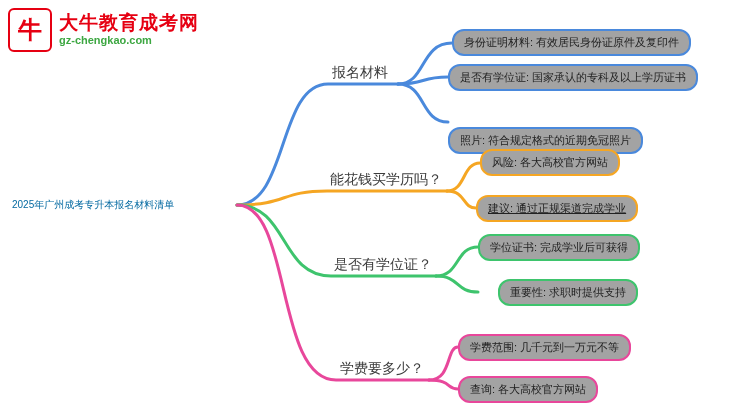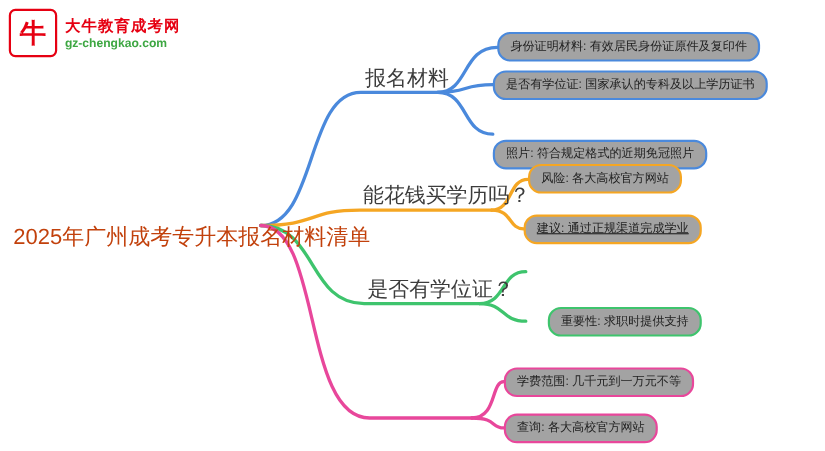--- a/index.html
+++ b/index.html
@@ -9,30 +9,30 @@
   }
   svg.links{position:absolute;left:0;top:0;pointer-events:none;}
   svg.links path{fill:none;stroke-width:3;stroke-linecap:round;}
 
   .logo{position:absolute;left:8px;top:8px;display:flex;align-items:center;gap:7px;}
   .logo-box{
     width:40px;height:40px;border:2px solid currentColor;border-radius:6px;
     display:flex;align-items:center;justify-content:center;
     font-size:24px;font-weight:bold;background:#fff;
   }
-  .logo-title{font-size:14px;font-weight:bold;letter-spacing:1px;line-height:20px;}
+  .logo-title{font-size:19px;font-weight:bold;letter-spacing:1px;line-height:20px;}
   .logo-sub{font-size:11px;font-weight:bold;line-height:14px;}
 
   .root{
-    position:absolute;left:12px;top:207px;font-size:20px;color:#c2410c;
+    position:absolute;left:12px;top:196px;font-size:10px;color:#0369a1;
     white-space:nowrap;line-height:18px;
   }
 
   .branch{
-    position:absolute;font-size:19px;color:#3c3c3c;white-space:nowrap;line-height:18px;
+    position:absolute;font-size:14px;color:#3c3c3c;white-space:nowrap;line-height:18px;
   }
   .b0{left:332px;top:63px;}
   .b1{left:330px;top:170px;}
   .b2{left:334px;top:255px;text-align:center;}
   .b3{left:340px;top:359px;}
 
   .child{
     position:absolute;background:#a3a3a3;border:2px solid var(--c,#999);
     border-radius:12px;padding:2px 10px;font-size:11px;line-height:19px;
     color:#222;white-space:nowrap;
@@ -80,26 +80,28 @@
       <div class="logo-title" style="color: rgb(230, 0, 18);">大牛教育成考网</div>
       <div class="logo-sub" style="color: rgb(61, 167, 66);">gz-chengkao.com</div>
     </div>
   </div>
 
   <div class="root">2025年广州成考专升本报名材料清单</div>
 
   <div class="branch b0">报名材料</div>
   <div class="branch b1">能花钱买学历吗？</div>
   <div class="branch b2">是否有学位证？</div>
+  <div class="branch b3">学费要多少？</div>
 
   <div class="child c00" style="--c: #4a89dc;">身份证明材料: 有效居民身份证原件及复印件</div>
   <div class="child c01" style="--c: #4a89dc;">是否有学位证: 国家承认的专科及以上学历证书</div>
   <div class="child c02" style="--c: #4a89dc;">照片: 符合规定格式的近期免冠照片</div>
 
   <div class="child c10" style="--c: #f5a623;">风险: 各大高校官方网站</div>
   <div class="child c11" style="--c: #f5a623;">建议: 通过正规渠道完成学业</div>
 
+  <div class="child c20" style="--c: #3ec46d;">学位证书: 完成学业后可获得</div>
   <div class="child c21" style="--c: #3ec46d;">重要性: 求职时提供支持</div>
 
   <div class="child c30" style="--c: #e8479b;">学费范围: 几千元到一万元不等</div>
   <div class="child c31" style="--c: #e8479b;">查询: 各大高校官方网站</div>
 
 </div>
 
 </body></html>

